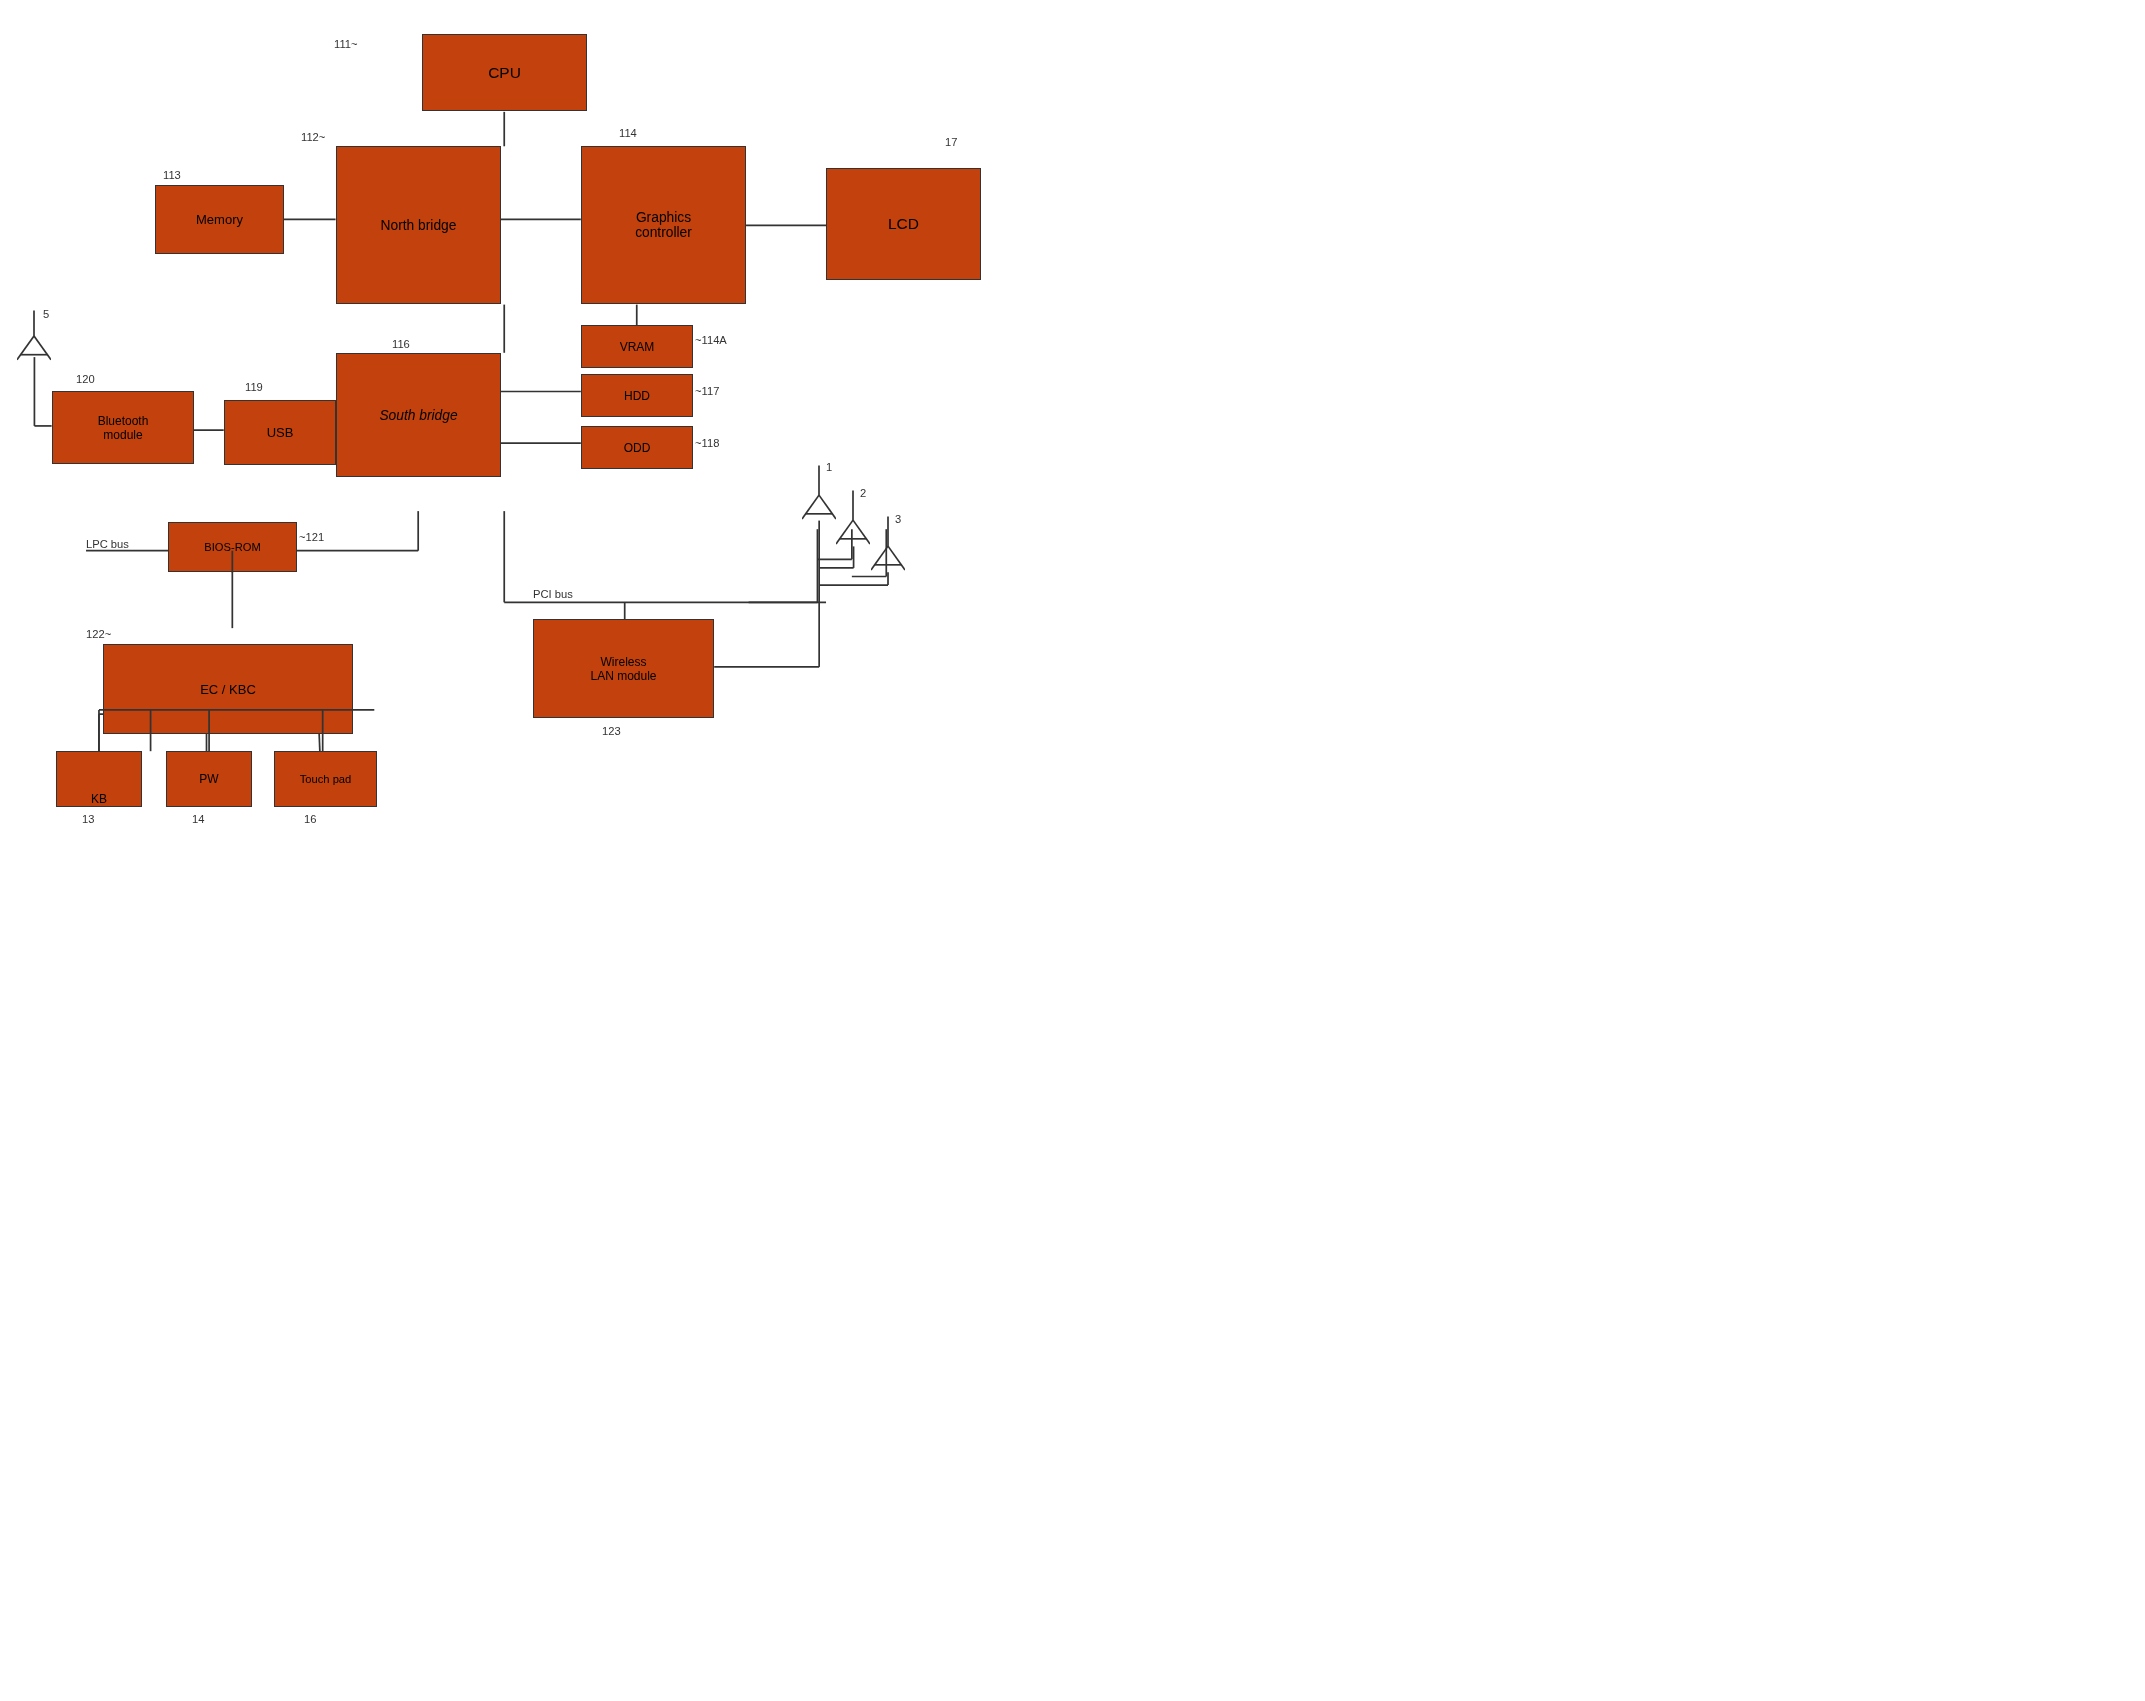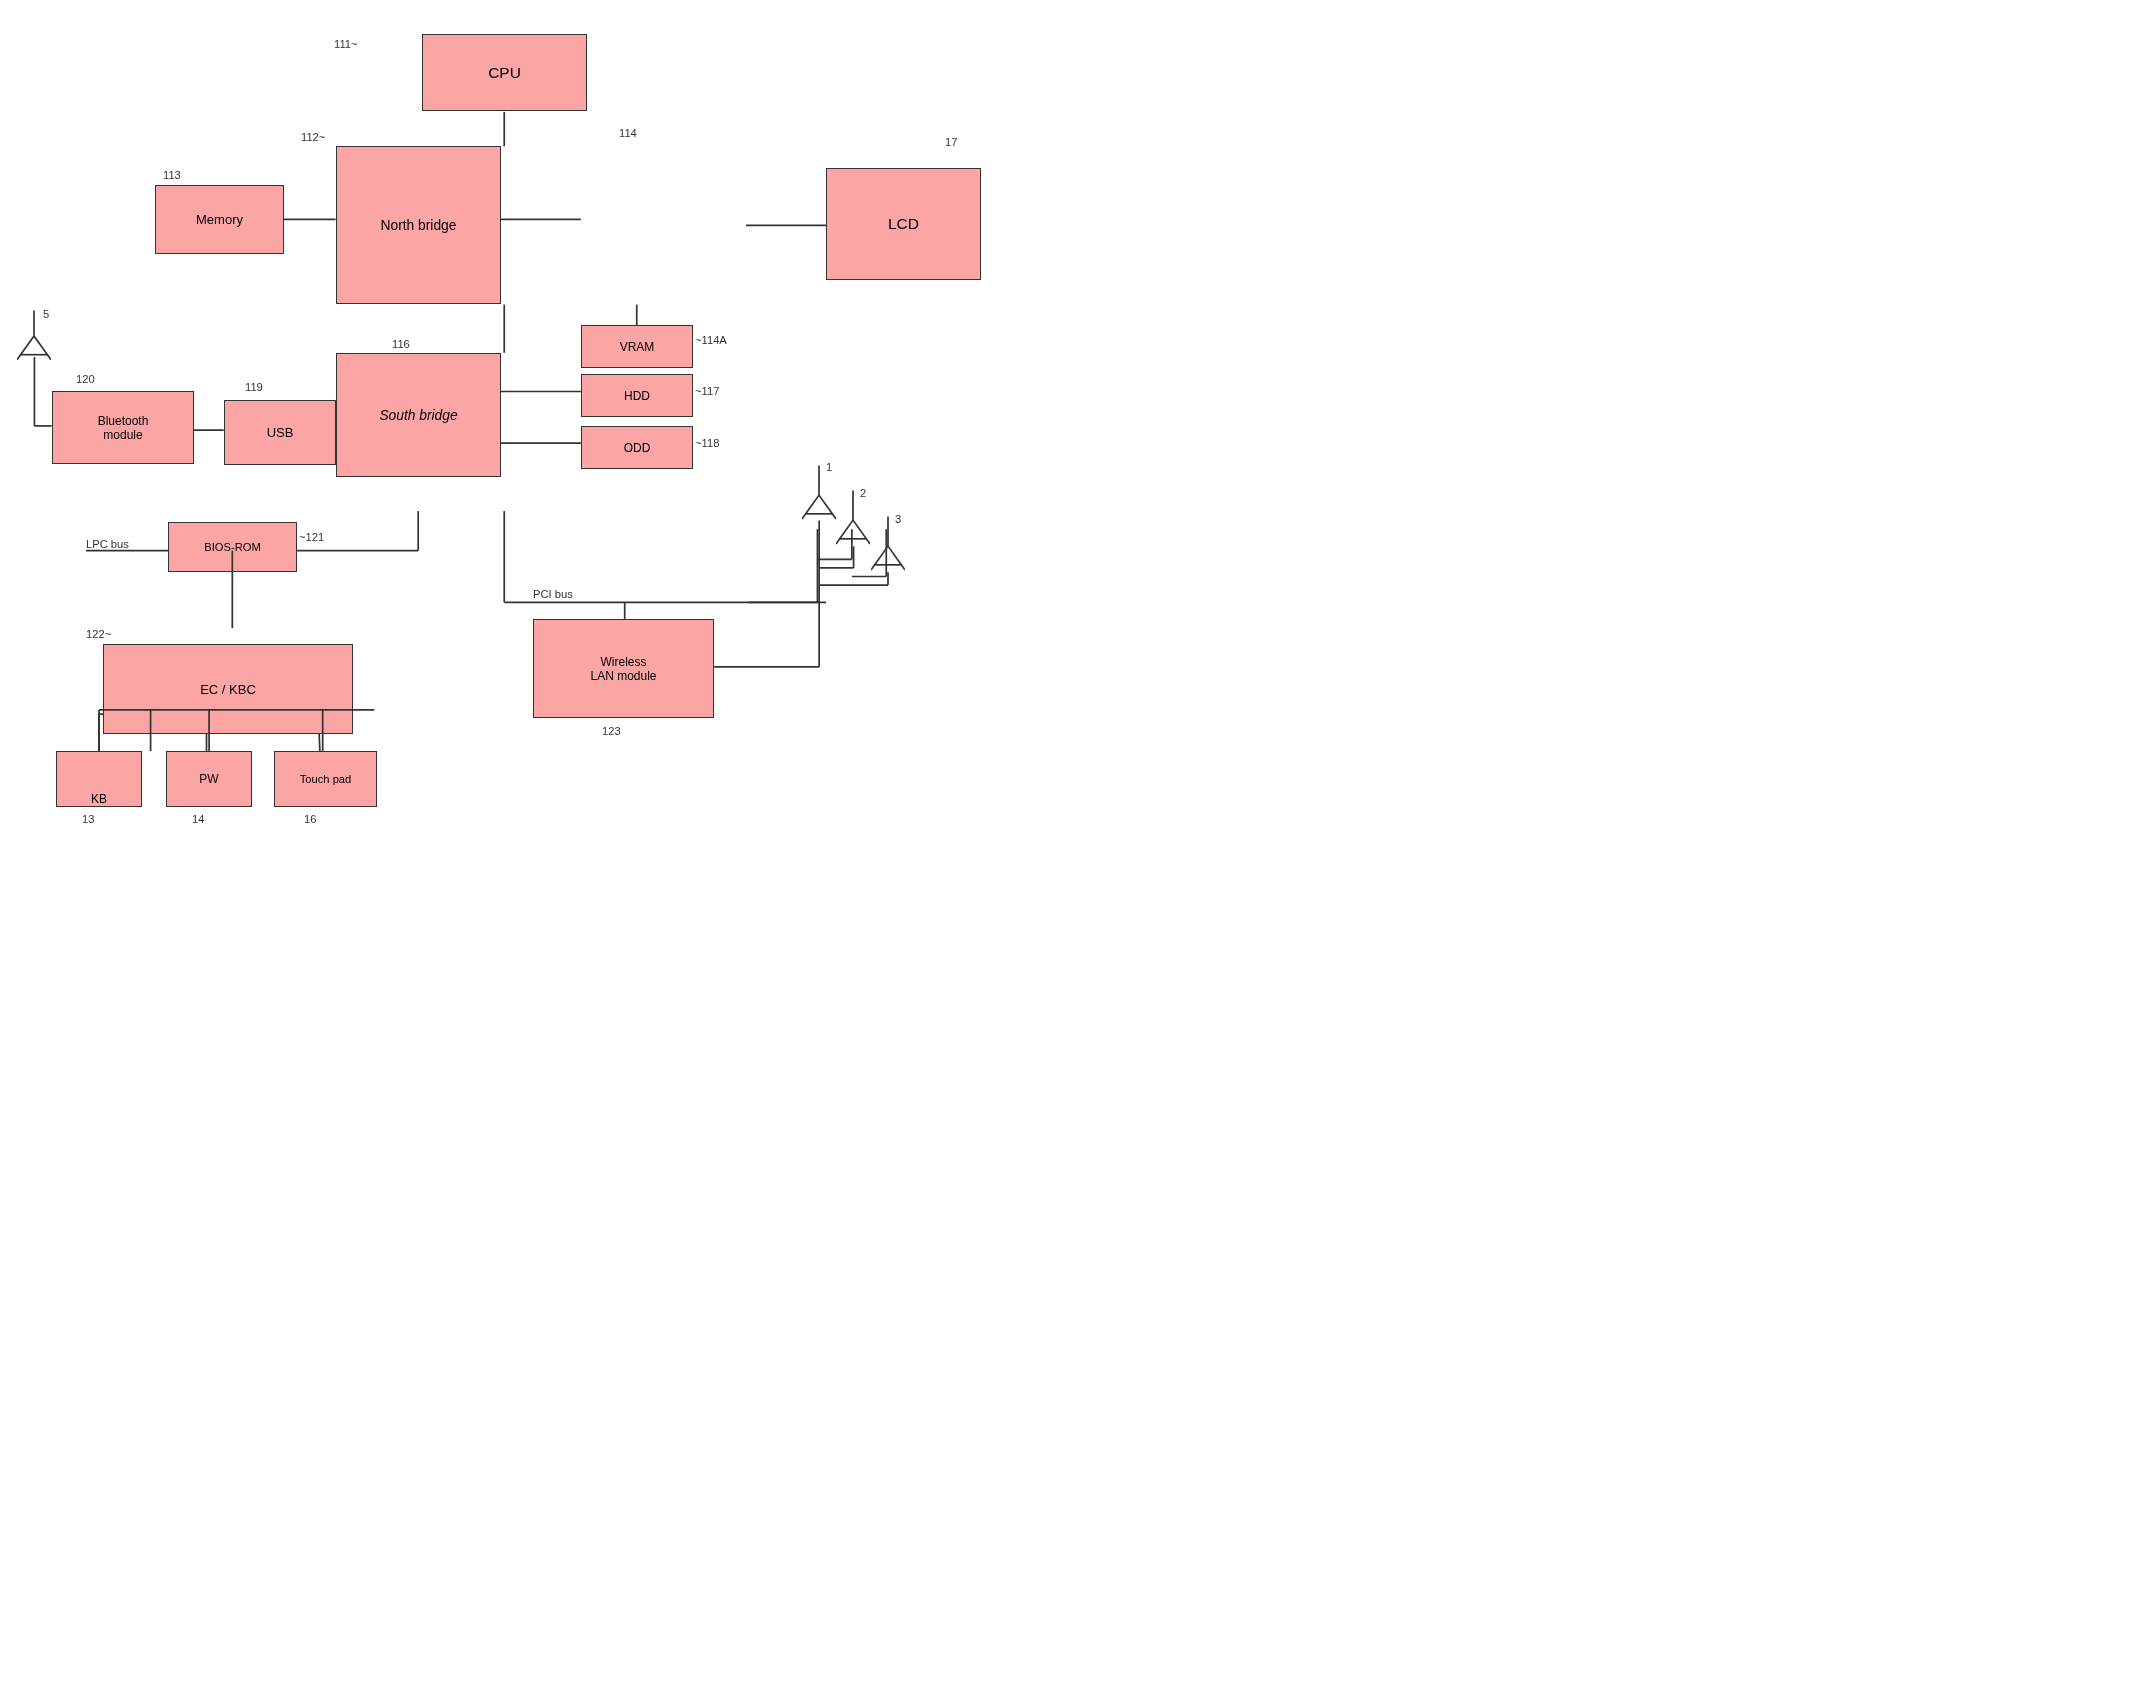--- a/index.html
+++ b/index.html
@@ -12,21 +12,21 @@
       overflow: hidden;
     }
     .diagram {
       position: relative;
       width: 1073px;
       height: 851px;
     }
     .box {
       position: absolute;
       border: 1.7px solid #333;
-      background: #fca5a5;
+      background: #c2410c;
       display: flex;
       align-items: center;
       justify-content: center;
       text-align: center;
       font-size: 13px;
       font-weight: normal;
     }
     .label {
       position: absolute;
       font-size: 11.2px;
@@ -122,20 +122,23 @@
   <div class="box" style="left:336px;top:146px;width:165px;height:158px;font-size:13.8px;">
     <span>North bridge</span>
   </div>
   <div class="label" style="left:301px;top:131px;">112~</div>
 
   <div class="box" style="left:155px;top:185px;width:129px;height:69px;">
     <span>Memory</span>
   </div>
   <div class="label" style="left:163px;top:169px;">113</div>
 
+  <div class="box" style="left:581px;top:146px;width:165px;height:158px;font-size:13.8px;">
+    <span>Graphics<br>controller</span>
+  </div>
   <div class="label" style="left:619px;top:127px;">114</div>
 
   <div class="box" style="left:826px;top:168px;width:155px;height:112px;font-size:15.5px;">
     <span>LCD</span>
   </div>
   <div class="label" style="left:945px;top:136px;">17</div>
 
   <div class="box" style="left:581px;top:325px;width:112px;height:43px;font-size:12px;">
     <span>VRAM</span>
   </div>

